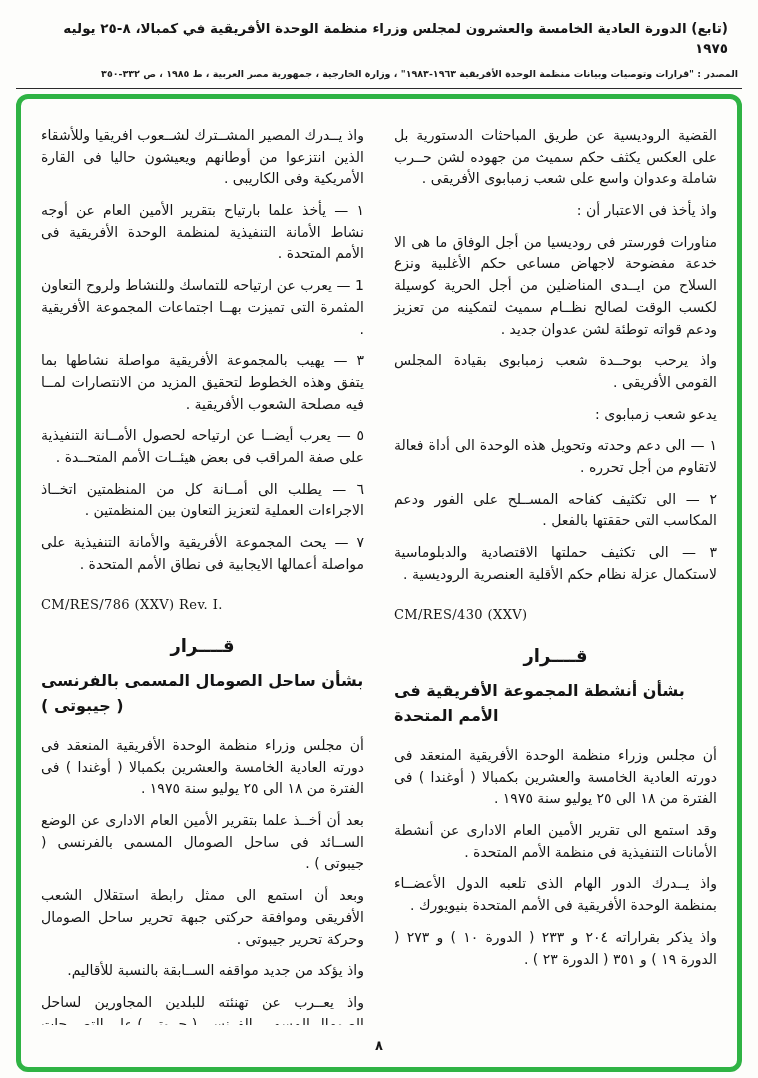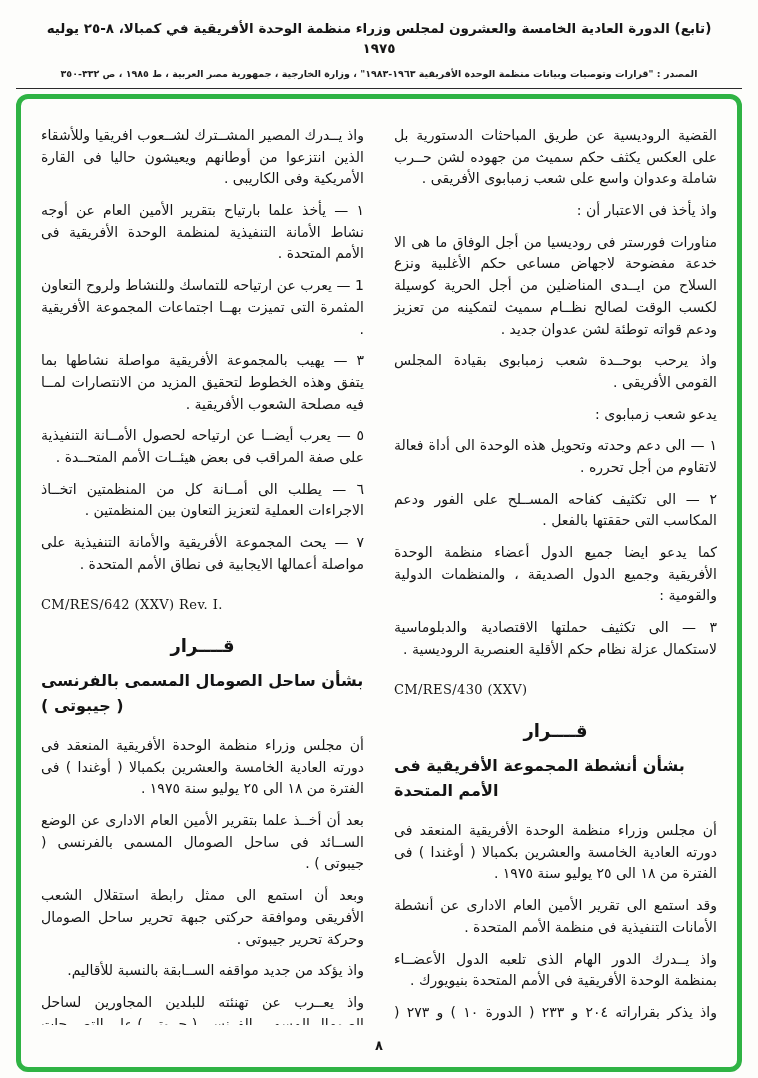--- a/index.html
+++ b/index.html
@@ -8,21 +8,21 @@
     position: relative;
     width: 758px;
     height: 1078px;
     margin: 0 auto;
     background: #fdfdfb;
     color: #161616;
     font-family: "DejaVu Sans", sans-serif;
     direction: rtl;
     overflow: hidden;
   }
-  .header { padding-top: 18px; text-align: center; }
+  .header { padding-top: 18px; }
   .header-title {
     font-size: 13.5px;
     font-weight: bold;
     padding: 0 30px;
     line-height: 1.5;
   }
   .header-source {
     font-size: 9.5px;
     font-weight: bold;
     margin-top: 9px;
@@ -104,39 +104,38 @@
   <div class="green-box">
     <div class="columns">
       <div class="col">
           <p class="para body">القضية الروديسية عن طريق المباحثات الدستورية بل على العكس يكثف حكم سميث من جهوده لشن حــرب شاملة وعدوان واسع على شعب زمبابوى الأفريقى .</p>
           <p class="para body">واذ يأخذ فى الاعتبار أن :</p>
           <p class="para body">مناورات فورستر فى روديسيا من أجل الوفاق ما هى الا خدعة مفضوحة لاجهاض مساعى حكم الأغلبية ونزع السلاح من ايــدى المناضلين من أجل الحرية كوسيلة لكسب الوقت لصالح نظــام سميث لتمكينه من تعزيز ودعم قواته توطئة لشن عدوان جديد .</p>
           <p class="para body">واذ يرحب بوحــدة شعب زمبابوى بقيادة المجلس القومى الأفريقى .</p>
           <p class="para body">يدعو شعب زمبابوى :</p>
           <p class="para body">١ — الى دعم وحدته وتحويل هذه الوحدة الى أداة فعالة لاتقاوم من أجل تحرره .</p>
           <p class="para body">٢ — الى تكثيف كفاحه المســلح على الفور ودعم المكاسب التى حققتها بالفعل .</p>
-          <p class="para body">كما يدعو ايضا جميع الدول أعضاء منظمة الوحدة الأفريقية وجميع الدول الصديقة ، والمنظمات الدولية والقومية :</p>
           <p class="para body">٣ — الى تكثيف حملتها الاقتصادية والدبلوماسية لاستكمال عزلة نظام حكم الأقلية العنصرية الروديسية .</p>
           <p class="para ref">CM/RES/430 (XXV)</p>
           <p class="para title">قــــرار</p>
           <p class="para subtitle">بشأن أنشطة المجموعة الأفريقية فى الأمم المتحدة</p>
           <p class="para body">أن مجلس وزراء منظمة الوحدة الأفريقية المنعقد فى دورته العادية الخامسة والعشرين بكمبالا ( أوغندا ) فى الفترة من ١٨ الى ٢٥ يوليو سنة ١٩٧٥ .</p>
           <p class="para body">وقد استمع الى تقرير الأمين العام الادارى عن أنشطة الأمانات التنفيذية فى منظمة الأمم المتحدة .</p>
           <p class="para body">واذ يــدرك الدور الهام الذى تلعبه الدول الأعضــاء بمنظمة الوحدة الأفريقية فى الأمم المتحدة بنيويورك .</p>
           <p class="para body">واذ يذكر بقراراته ٢٠٤ و ٢٣٣ ( الدورة ١٠ ) و ٢٧٣ ( الدورة ١٩ ) و ٣٥١ ( الدورة ٢٣ ) .</p>
         </div>
       <div class="col">
           <p class="para body">واذ يــدرك المصير المشــترك لشــعوب افريقيا وللأشقاء الذين انتزعوا من أوطانهم ويعيشون حاليا فى القارة الأمريكية وفى الكاريبى .</p>
           <p class="para body">١ — يأخذ علما بارتياح بتقرير الأمين العام عن أوجه نشاط الأمانة التنفيذية لمنظمة الوحدة الأفريقية فى الأمم المتحدة .</p>
           <p class="para body">1 — يعرب عن ارتياحه للتماسك وللنشاط ولروح التعاون المثمرة التى تميزت بهــا اجتماعات المجموعة الأفريقية .</p>
           <p class="para body">٣ — يهيب بالمجموعة الأفريقية مواصلة نشاطها بما يتفق وهذه الخطوط لتحقيق المزيد من الانتصارات لمــا فيه مصلحة الشعوب الأفريقية .</p>
           <p class="para body">٥ — يعرب أيضــا عن ارتياحه لحصول الأمــانة التنفيذية على صفة المراقب فى بعض هيئــات الأمم المتحــدة .</p>
           <p class="para body">٦ — يطلب الى أمــانة كل من المنظمتين اتخــاذ الاجراءات العملية لتعزيز التعاون بين المنظمتين .</p>
           <p class="para body">٧ — يحث المجموعة الأفريقية والأمانة التنفيذية على مواصلة أعمالها الايجابية فى نطاق الأمم المتحدة .</p>
-          <p class="para ref">CM/RES/642 (XXV) Rev. I.</p>
+          <p class="para ref">CM/RES/786 (XXV) Rev. I.</p>
           <p class="para title">قــــرار</p>
           <p class="para subtitle">بشأن ساحل الصومال المسمى بالفرنسى ( جيبوتى )</p>
           <p class="para body">أن مجلس وزراء منظمة الوحدة الأفريقية المنعقد فى دورته العادية الخامسة والعشرين بكمبالا ( أوغندا ) فى الفترة من ١٨ الى ٢٥ يوليو سنة ١٩٧٥ .</p>
           <p class="para body">بعد أن أخــذ علما بتقرير الأمين العام الادارى عن الوضع الســائد فى ساحل الصومال المسمى بالفرنسى ( جيبوتى ) .</p>
           <p class="para body">وبعد أن استمع الى ممثل رابطة استقلال الشعب الأفريقى وموافقة حركتى جبهة تحرير ساحل الصومال وحركة تحرير جيبوتى .</p>
           <p class="para body">واذ يؤكد من جديد مواقفه الســابقة بالنسبة للأقاليم.</p>
           <p class="para body">واذ يعــرب عن تهنئته للبلدين المجاورين لساحل الصومال المسمى بالفرنسى ( جيبوتى ) على التصريحات التى أدلى بها كل منهما بشأن الاستقلال التام وتعهدهما</p>
         </div>
     </div>
     <div class="page-number">٨</div>

